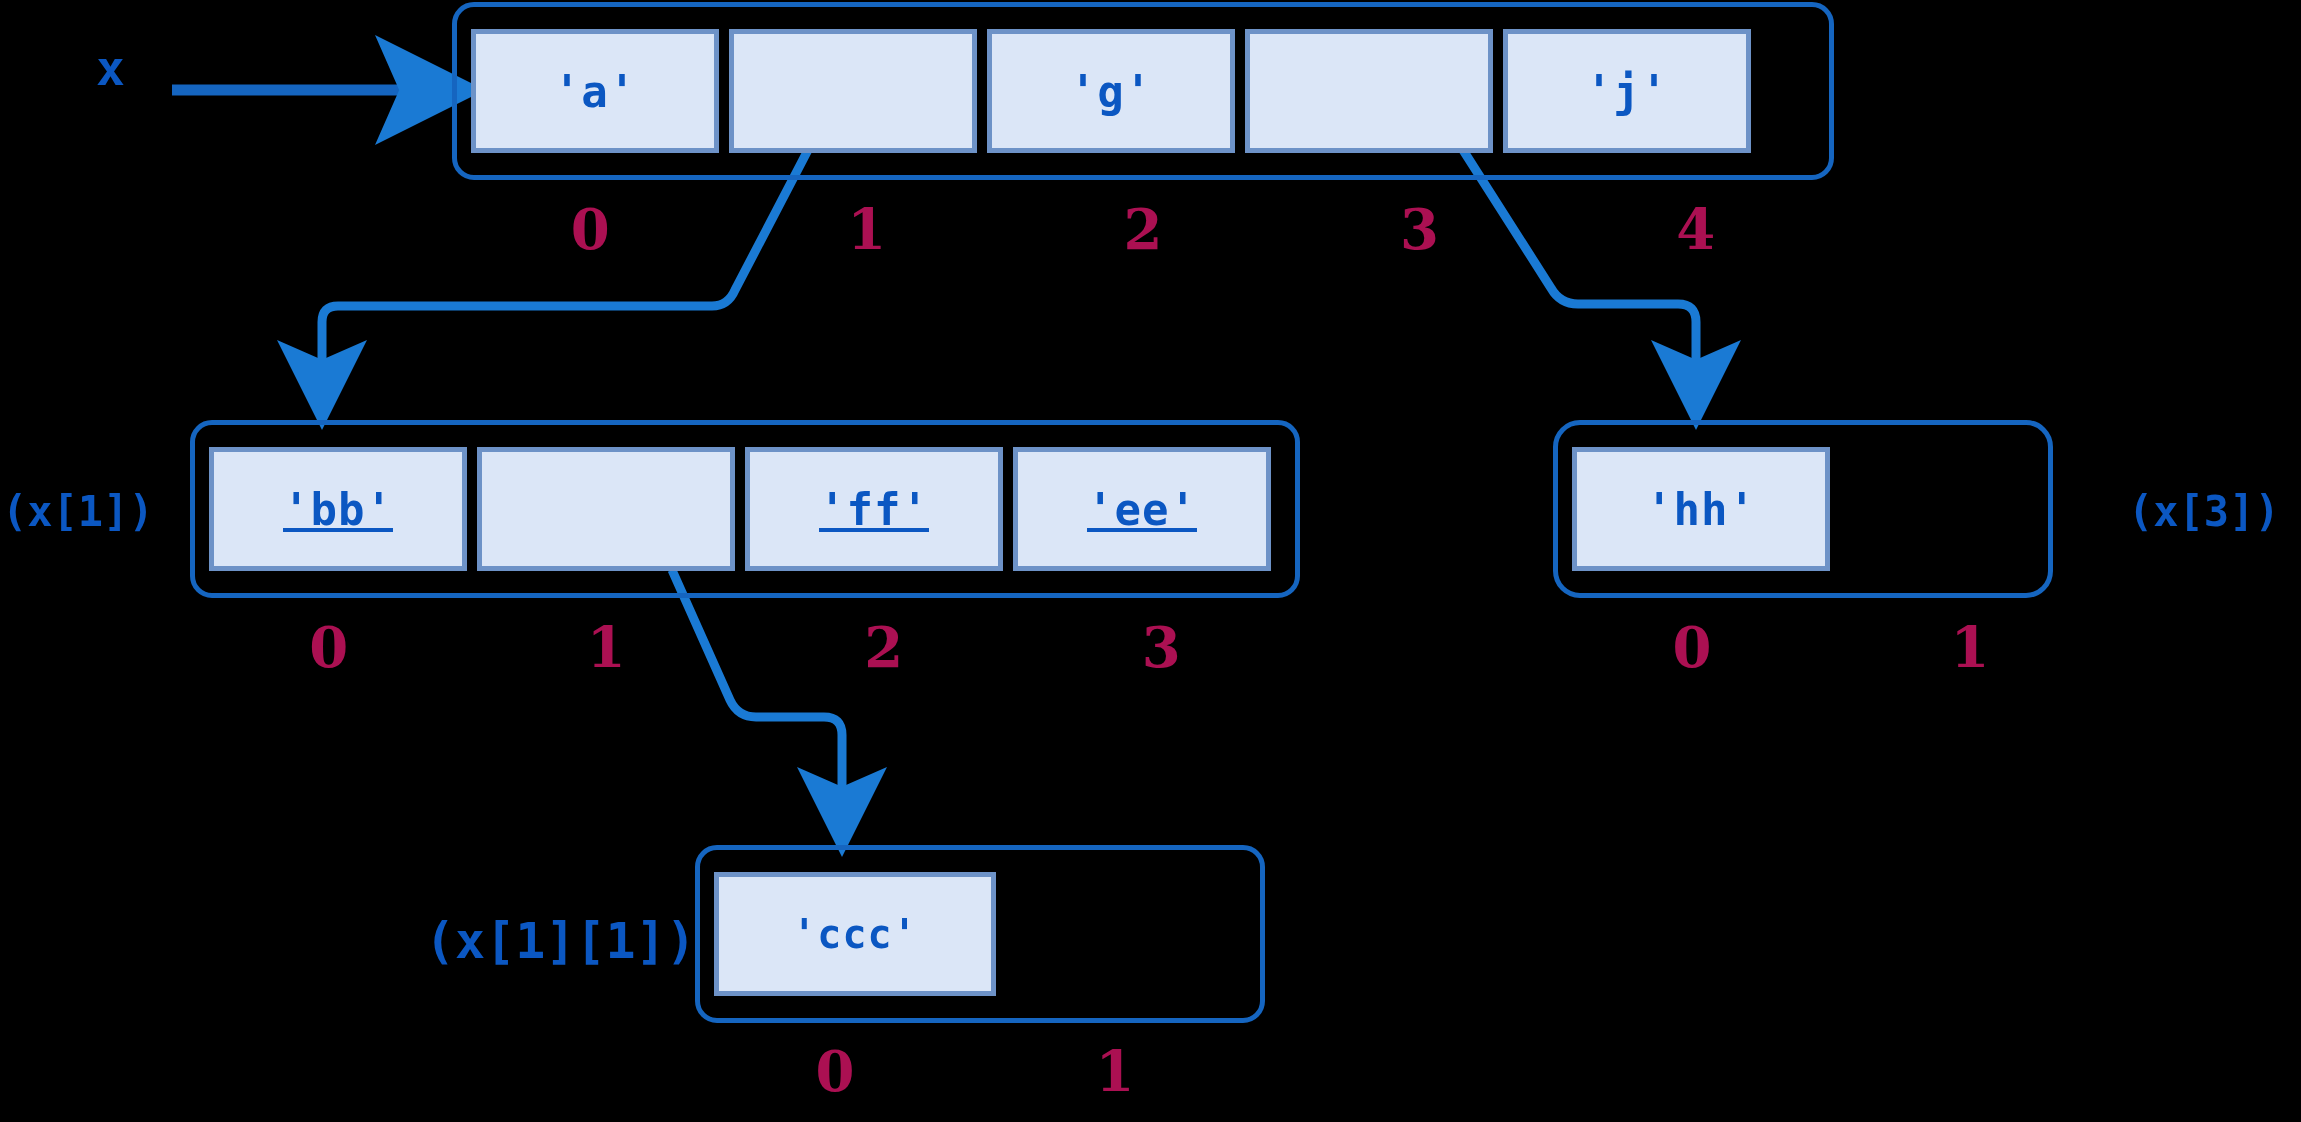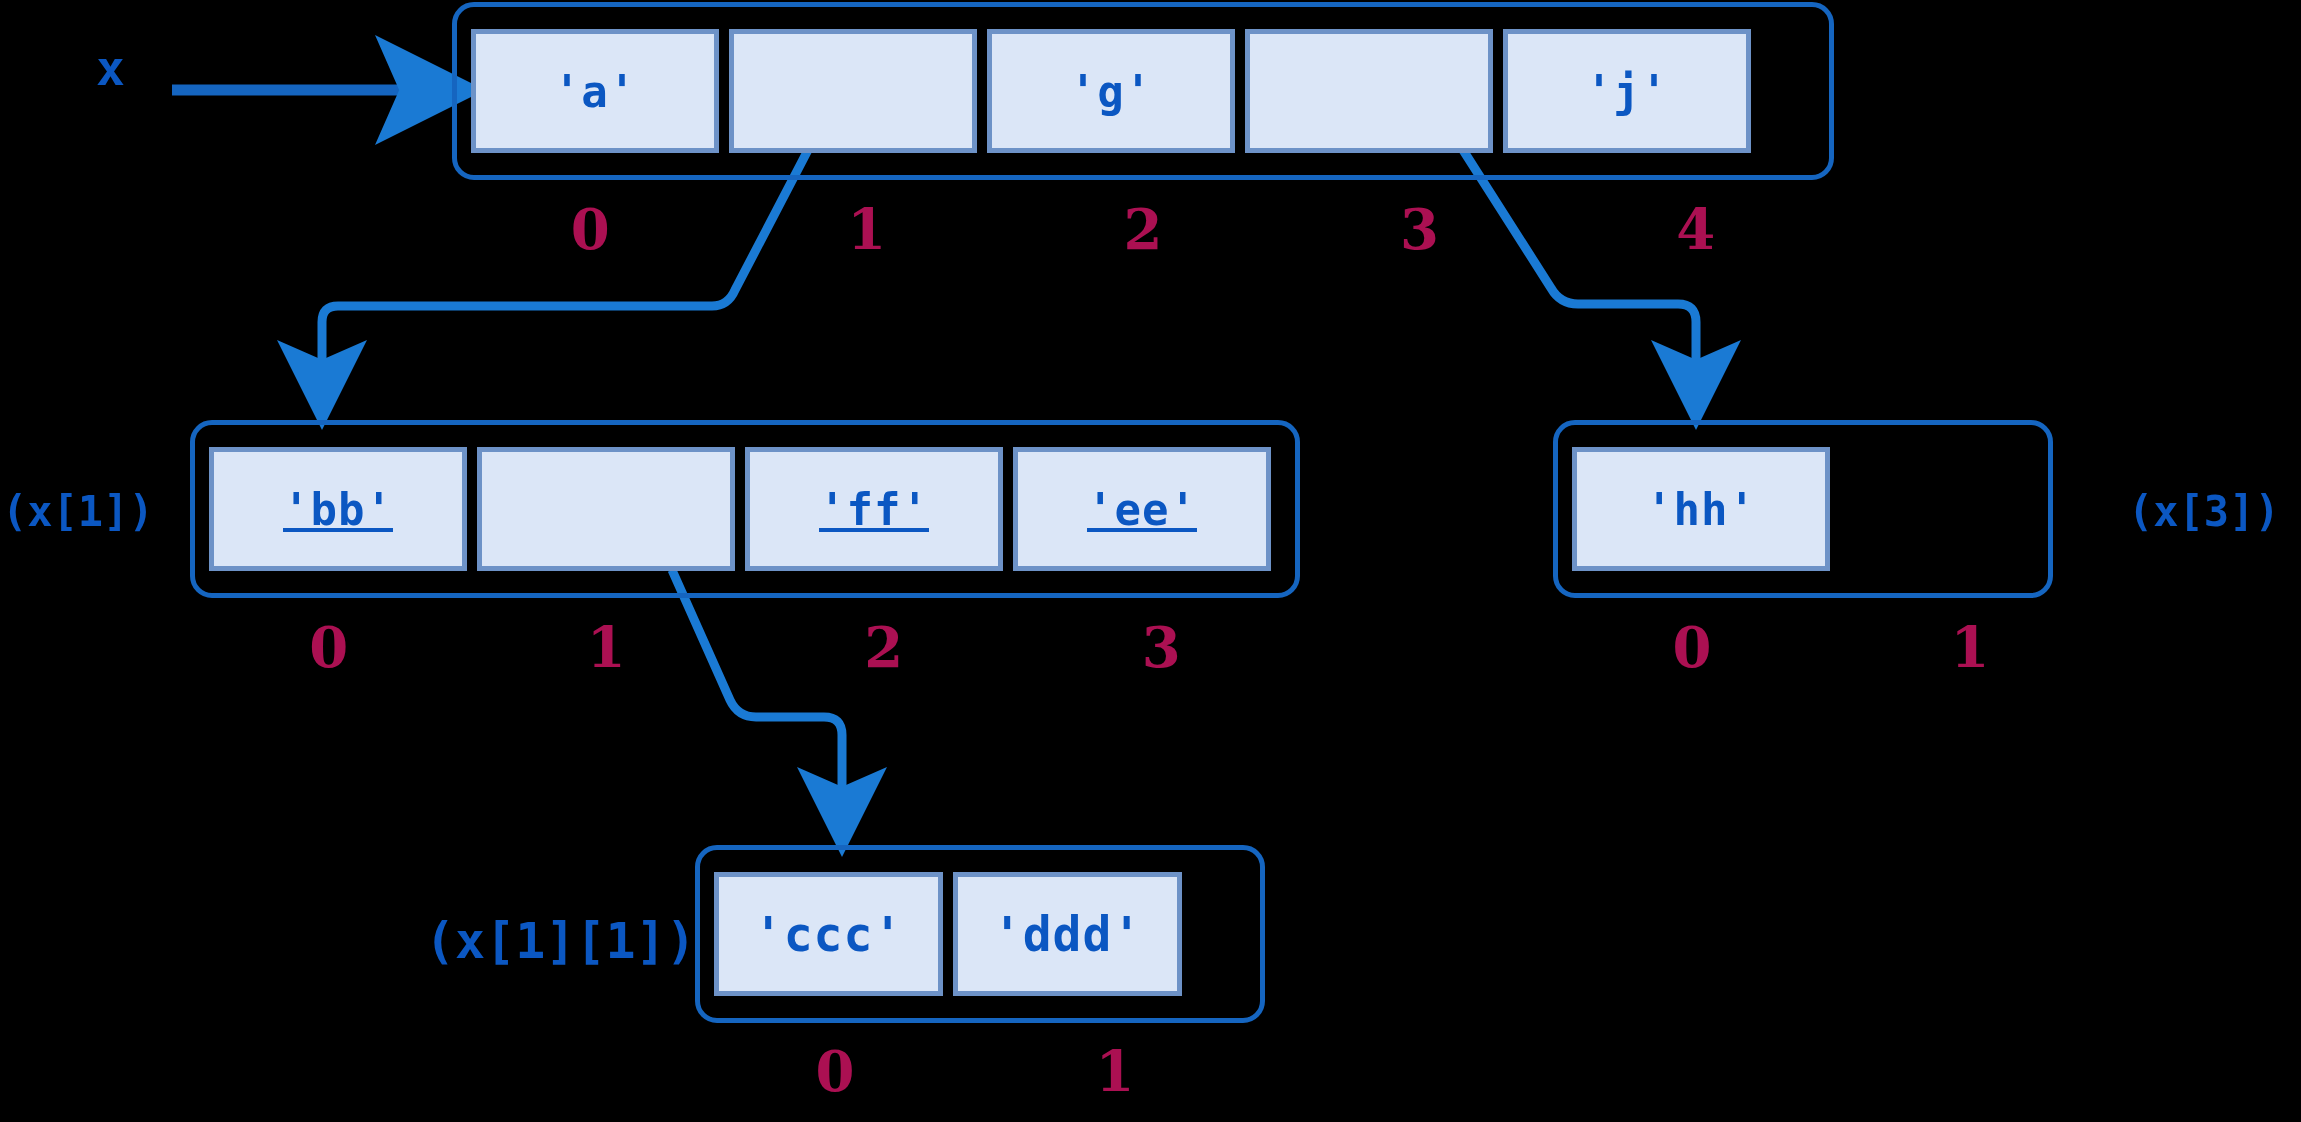--- a/index.html
+++ b/index.html
@@ -88,28 +88,28 @@
 
   #idx-x { left: 452px; top: 196px; width: 1382px; }
   #idx-x .idx { width: 268px; margin: 0 5px; font-size: 56px; }
 
   #arr-x1      { left: 190px;  top: 420px; width: 1110px; height: 178px; }
   #arr-x1 .cell { width: 258px; height: 124px; font-size: 44px; text-decoration: underline; }
 
   #idx-x1 { left: 190px; top: 614px; width: 1110px; }
   #idx-x1 .idx { width: 268px; margin: 0 5px; font-size: 56px; }
 
-  #arr-x3      { left: 1553px; top: 420px; width: 500px; height: 178px; }
+  #arr-x3      { left: 1553px; top: 420px; width: 500px; height: 178px; border-radius: 27px; }
   #arr-x3 .cell { width: 258px; height: 124px; font-size: 44px; }
 
   #idx-x3 { left: 1553px; top: 614px; width: 565px; }
   #idx-x3 .idx { width: 268px; margin: 0 5px; font-size: 56px; }
 
   #arr-x11      { left: 695px;  top: 845px; width: 570px; height: 178px; }
-  #arr-x11 .cell { width: 229px; height: 124px; font-size: 48px; }
+  #arr-x11 .cell { width: 282px; height: 124px; font-size: 40px; }
 
   #idx-x11 { left: 695px; top: 1038px; width: 570px; }
   #idx-x11 .idx { width: 270px; margin: 0 5px; font-size: 56px; }
 
   #lbl-x    { left: 96px;   top: 40px;  font-size: 48px; }
   #lbl-x1   { left: 2px;    top: 487px; font-size: 42px; }
   #lbl-x3   { left: 2128px; top: 487px; font-size: 42px; }
   #lbl-x11  { left: 425px;  top: 912px; font-size: 50px; }
 </style>
 </head>
@@ -176,21 +176,20 @@
     </div>
   </div>
   <div class="indices" id="idx-x3">
     <span class="idx">0</span>
     <span class="idx">1</span>
   </div>
 
   <div class="array" id="arr-x11">
     <div class="cells">
       <div class="cell">'ccc'</div>
-      <div class="cell">'ddd'</div>
     </div>
   </div>
   <div class="indices" id="idx-x11">
     <span class="idx">0</span>
     <span class="idx">1</span>
   </div>
 
 </div>
 
 </body></html>

